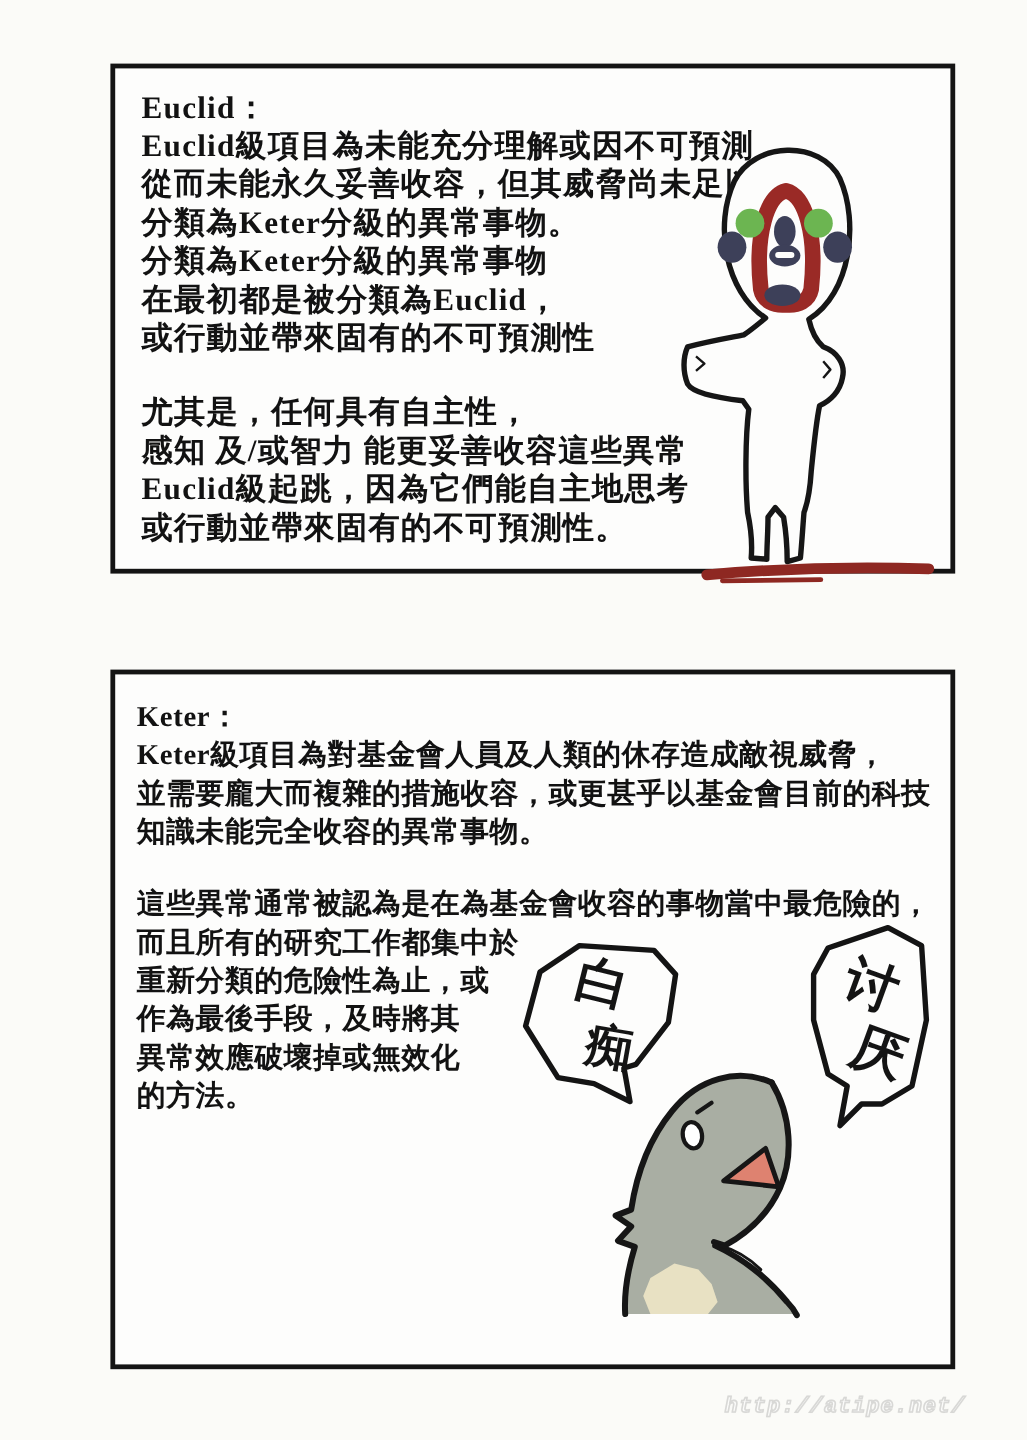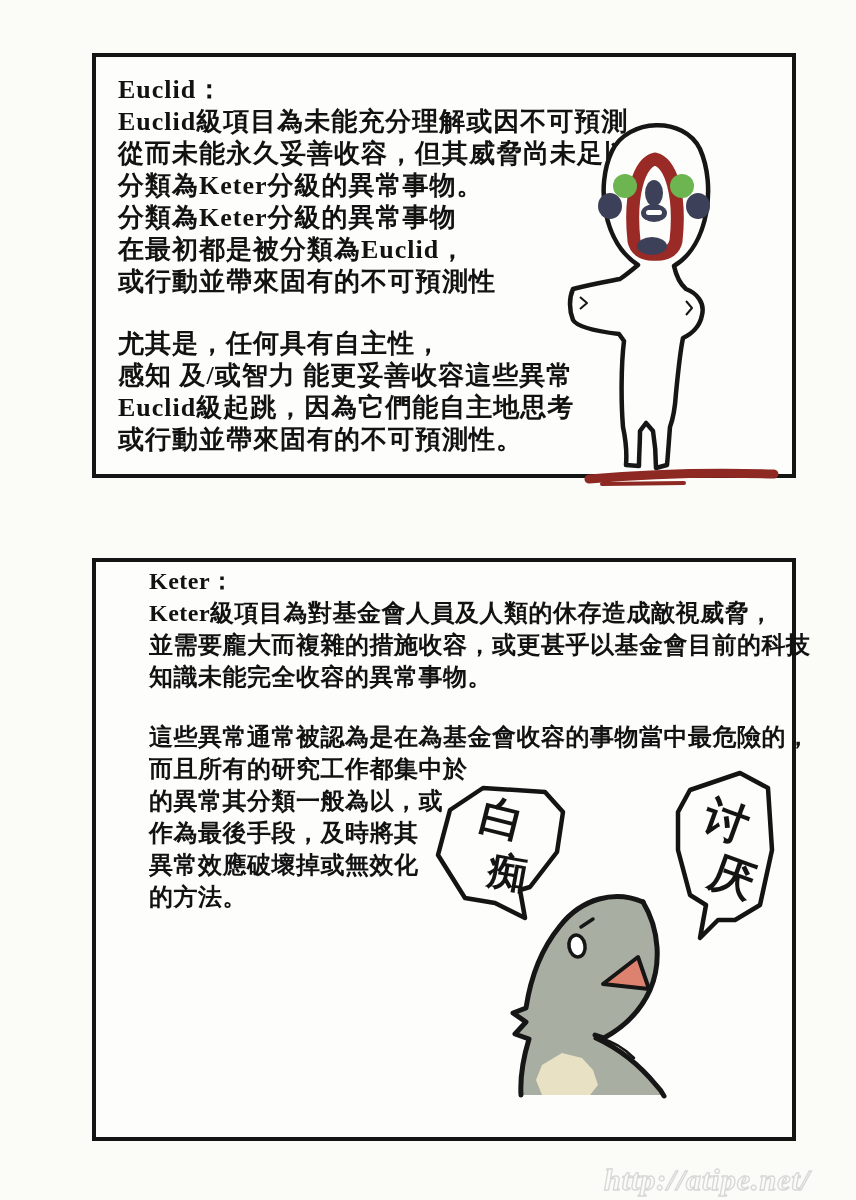--- a/index.html
+++ b/index.html
@@ -10,21 +10,21 @@
     position:absolute;
     background:#fdfdfc;
     border:4px solid #141414;
     box-sizing:border-box;
   }
   #panel-euclid{left:92px;top:53px;width:704px;height:425px;}
   #panel-keter{left:92px;top:558px;width:704px;height:583px;}
 
   .text-block{position:absolute;}
   .tb-euclid{left:22px;top:17px;}
-  .tb-keter{left:18px;top:3px;margin-left:35px;}
+  .tb-keter{left:18px;top:20px;}
 
   .line{
     font-family:"Liberation Serif","DejaVu Serif",serif;
     font-weight:700;
     color:#121212;
     white-space:pre;
     letter-spacing:1px;
   }
   .tb-euclid .line{font-size:26px;line-height:32px;min-height:32px;}
   .tb-keter  .line{font-size:24px;line-height:32px;min-height:32px;letter-spacing:0.5px;}
@@ -37,24 +37,24 @@
 
   .bubble-char{
     font-family:"DejaVu Sans","Liberation Sans",sans-serif;
     font-weight:700;
     fill:#141414;
   }
 
   .watermark{
     position:absolute;
     left:604px;top:1163px;
-    font-family:Liberation Serif, serif;
+    font-family:Liberation Mono, monospace;
     font-style:italic;
     font-weight:700;
-    font-size:30px;
+    font-size:18px;
     letter-spacing:1px;
     color:#fbfbfa;
     -webkit-text-stroke:1.3px #d8d8d6;
     text-shadow:0 0 1px rgba(198,198,196,0.9);
   }
 </style>
 </head>
 <body>
 
 <div class="page">
@@ -124,21 +124,21 @@
 
   <section class="panel" id="panel-keter">
     <div class="text-block tb-keter">
       <div class="line">Keter：</div>
       <div class="line">Keter級項目為對基金會人員及人類的休存造成敵視威脅，</div>
       <div class="line">並需要龐大而複雜的措施收容，或更甚乎以基金會目前的科技</div>
       <div class="line">知識未能完全收容的異常事物。</div>
       <div class="line blank"></div>
       <div class="line">這些異常通常被認為是在為基金會收容的事物當中最危險的，</div>
       <div class="line">而且所有的研究工作都集中於</div>
-      <div class="line">的異常其分類一般為以，或</div>
+      <div class="line">重新分類的危險性為止，或</div>
       <div class="line">作為最後手段，及時將其</div>
       <div class="line">異常效應破壞掉或無效化</div>
       <div class="line">的方法。</div>
     </div>
 
     <svg class="fig fig-682" width="360" height="330" viewBox="0 0 360 330">
 
       <g>
         <path d="M 53,18 L 115,22 L 133,42 L 127,82 L 100,117 L 90,120 L 95,148 L 65,133 L 35,128 L 8,85 L 20,40 Z" fill="#fdfdfc" stroke="#141414" stroke-width="4.5" stroke-linejoin="round"></path>
         <text class="bubble-char" x="72" y="64" font-size="44" text-anchor="middle" transform="rotate(14 72 50)">白</text>

